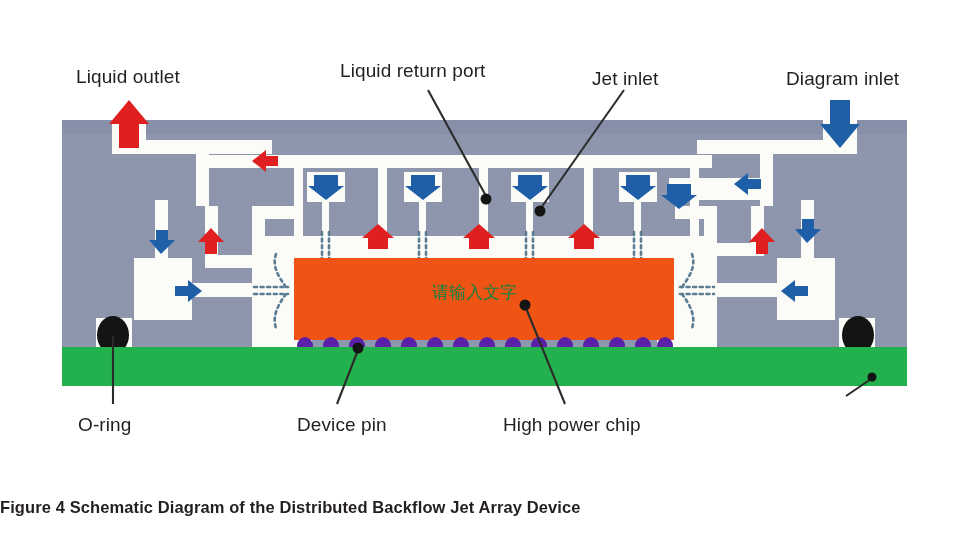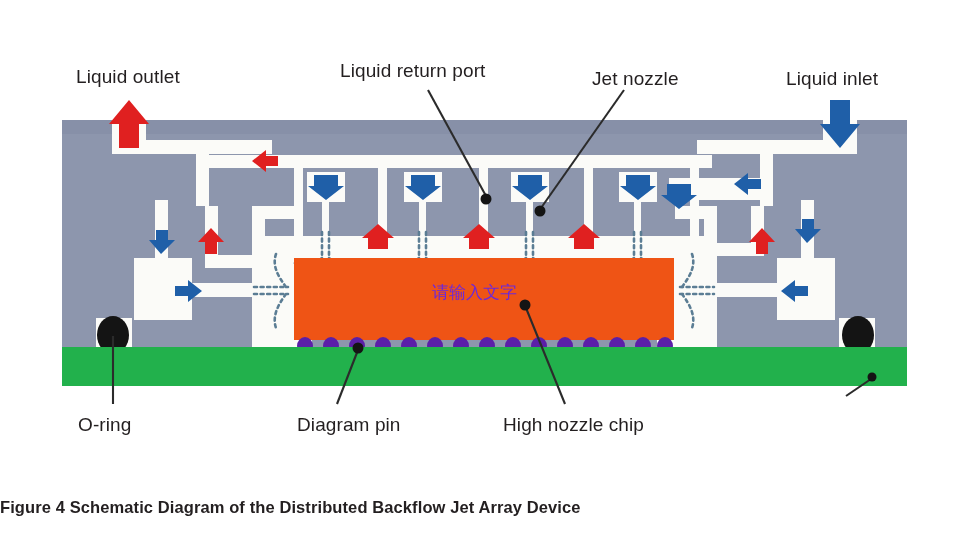--- a/index.html
+++ b/index.html
@@ -25,21 +25,21 @@
     top:498px;
     text-align:left;
     font-size:16.5px;
     font-weight:bold;
     color:#231f20;
     letter-spacing:.1px;
   }
   .chip-text{
     position:absolute;
     font-size:17px;
-    color:#6d28d9;
+    color:#15803d;
     font-family:"DejaVu Sans","Liberation Sans",sans-serif;
     white-space:nowrap;
   }
 </style>
 </head>
 <body>
 
 <div id="stage">
 
   <svg id="fig" viewBox="0 0 972 545">
@@ -271,21 +271,21 @@
       <circle cx="525" cy="305" r="5.5" stroke="none"></circle>
       <line x1="846" y1="396" x2="871" y2="379"></line>
       <circle cx="872" cy="377" r="4.5" stroke="none"></circle>
     </g>
   </svg>
 
   <div class="chip-text" style="left:432px; top:281px;">请输入文字</div>
 
   <div class="callout-label" style="left:76px; top:66px;text-align:center;">Liquid outlet</div>
   <div class="callout-label" style="left:340px; top:60px;">Liquid return port</div>
-  <div class="callout-label" style="left:592px; top:68px;">Jet nozzle</div>
-  <div class="callout-label" style="left:786px; top:68px;">Liquid inlet</div>
+  <div class="callout-label" style="left:592px; top:68px;">Jet inlet</div>
+  <div class="callout-label" style="left:786px; top:68px;">Diagram inlet</div>
   <div class="callout-label" style="left:78px; top:414px;">O-ring</div>
-  <div class="callout-label" style="left:297px; top:414px;">Diagram pin</div>
-  <div class="callout-label" style="left:503px; top:414px;">High nozzle chip</div>
+  <div class="callout-label" style="left:297px; top:414px;">Device pin</div>
+  <div class="callout-label" style="left:503px; top:414px;">High power chip</div>
 
   <div class="caption">Figure 4 Schematic Diagram of the Distributed Backflow Jet Array Device</div>
 
 </div>
 
 </body></html>

